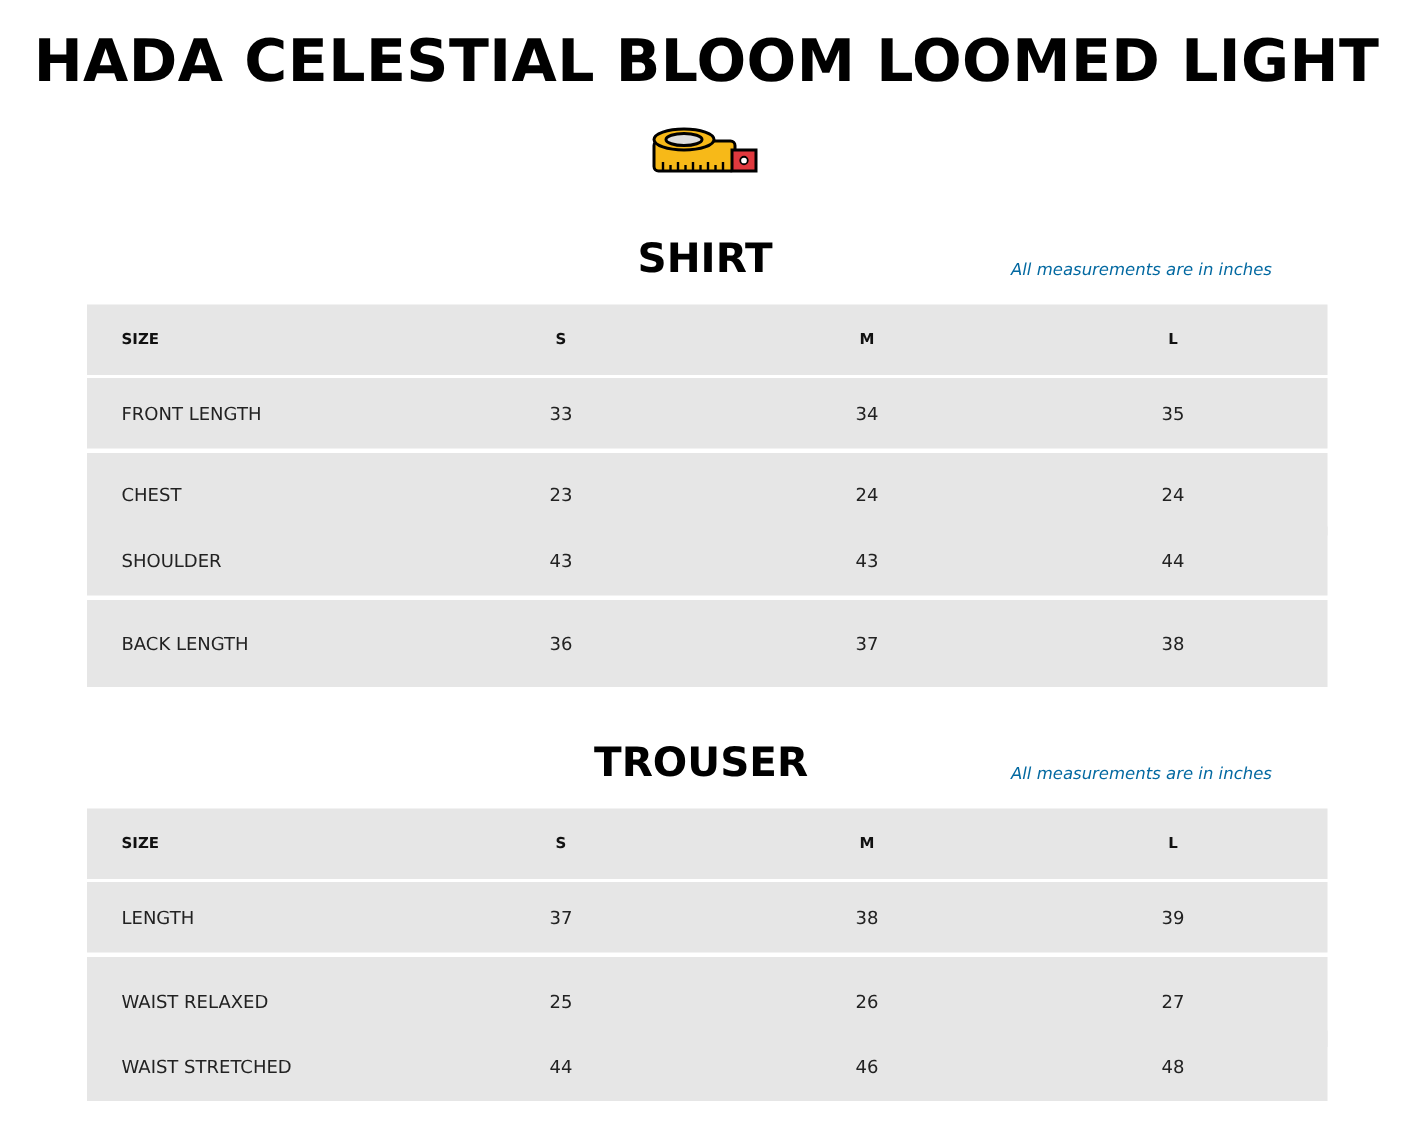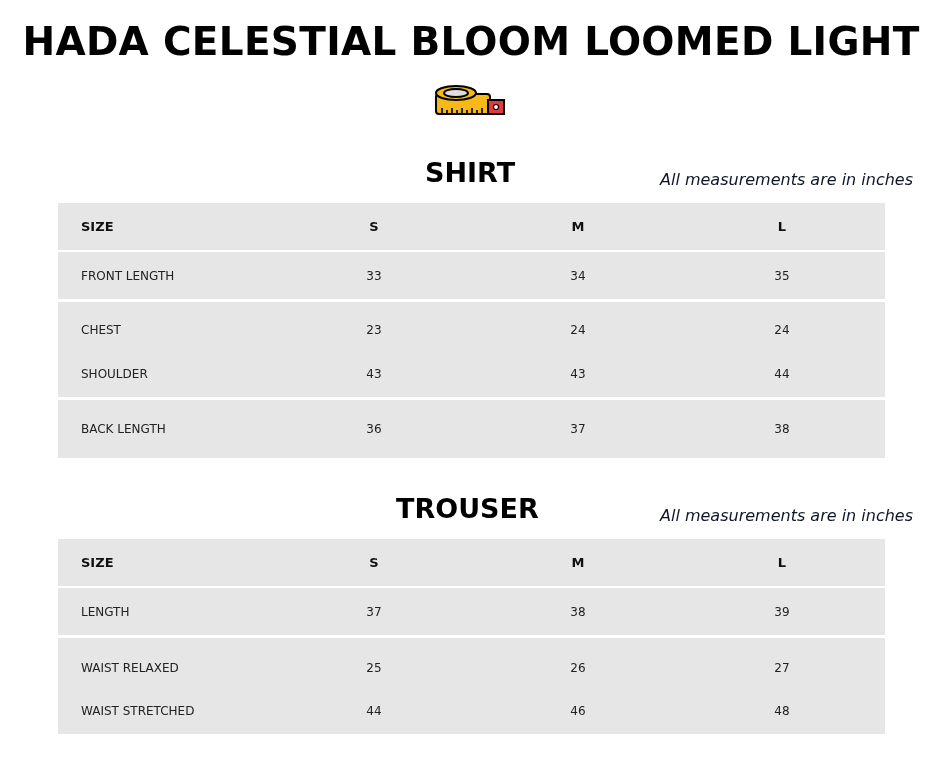--- a/index.html
+++ b/index.html
@@ -4,31 +4,31 @@
 <style>
   html, body { margin: 0; padding: 0; background: #ffffff; }
   body { width: 935px; height: 761px; position: relative; overflow: hidden;
          font-family: "DejaVu Sans", "Liberation Sans", sans-serif; color: #1a1a1a; }
   .title { position: absolute; left: 0; top: 18px; width: 942px; text-align: center;
            font-family: "DejaVu Sans", sans-serif; font-weight: bold; font-size: 39px;
            letter-spacing: 0.3px; color: #000; margin: 0; line-height: 48px; }
   .tape { position: absolute; left: 434px; top: 84px; width: 72px; height: 34px; }
   .section-title { position: absolute; font-weight: bold; font-size: 27px; color: #000;
                    line-height: 34px; }
-  .note { position: absolute; font-style: italic; font-size: 16px; color: #0f172a; left: 660px;
+  .note { position: absolute; font-style: italic; font-size: 11px; color: #0369a1; left: 674px;
           line-height: 18px; font-family: "DejaVu Sans", sans-serif; }
   .table { position: absolute; left: 58px; width: 827px; }
   .row { position: absolute; left: 0; width: 827px; background: #e6e6e6; display: block; }
   .cell { position: absolute; top: 0; height: 100%; display: flex; align-items: center;
           font-size: 12px; color: #222; }
   .cell.label { left: 23px; }
   .cell.c1 { left: 266px; width: 100px; justify-content: center; }
   .cell.c2 { left: 470px; width: 100px; justify-content: center; }
   .cell.c3 { left: 674px; width: 100px; justify-content: center; }
-  .row.header .cell { font-weight: bold; color: #111; font-size: 13px; }
+  .row.header .cell { font-weight: bold; color: #111; font-size: 10px; }
 </style>
 </head>
 <body>
 
 <h1 class="title">HADA CELESTIAL BLOOM LOOMED LIGHT</h1>
 
 <svg class="tape" viewBox="0 0 72 34">
   <rect x="2" y="10" width="54" height="20" rx="3" fill="#f7b918" stroke="#000" stroke-width="2"></rect>
   <ellipse cx="22" cy="9" rx="20" ry="7" fill="#f7b918" stroke="#000" stroke-width="2"></ellipse>
   <ellipse cx="22" cy="9" rx="12" ry="4" fill="#ddd" stroke="#000" stroke-width="2"></ellipse>

